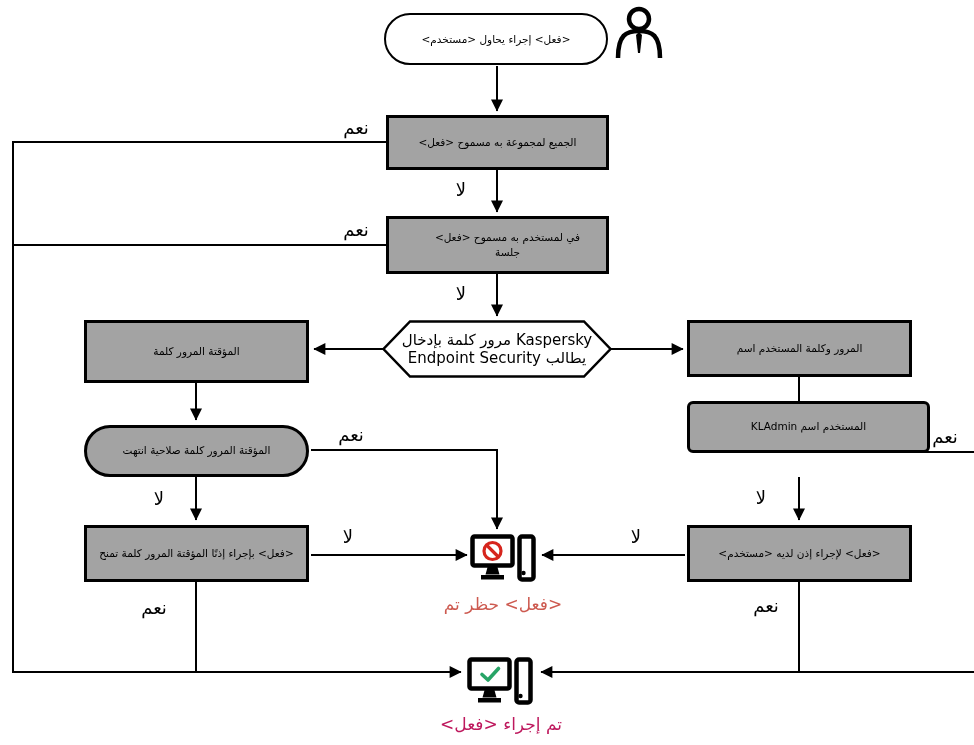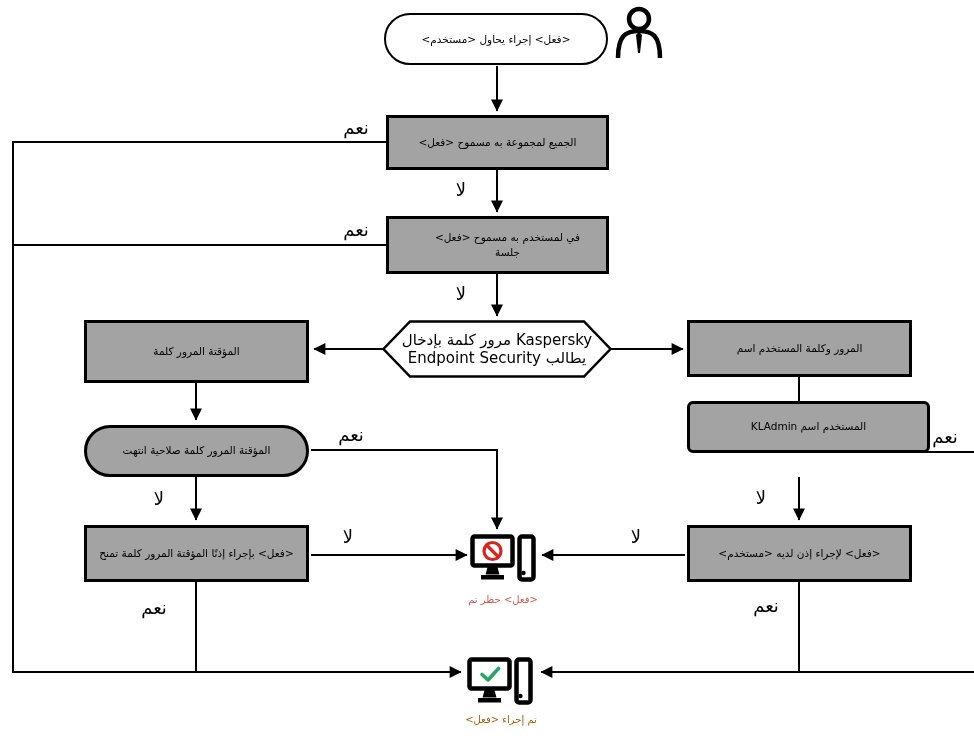--- a/index.html
+++ b/index.html
@@ -8,21 +8,21 @@
   .layer{position:absolute;left:0;top:0;width:974px;height:745px;}
   .node{position:absolute;border:3px solid #000;background:#a3a3a3;box-sizing:border-box;
         display:flex;align-items:center;justify-content:center;text-align:center;
         font-size:10.5px;line-height:1.45;padding:2px 12px;}
   .oval{position:absolute;border:2px solid #000;border-radius:27px;background:#fff;box-sizing:border-box;
         display:flex;align-items:center;justify-content:center;text-align:center;font-size:10.5px;padding:2px 14px;}
   .hex{position:absolute;}
   .hex .hex-text{position:absolute;left:0;top:0;width:100%;height:100%;
         display:flex;align-items:center;justify-content:center;text-align:center;font-size:15px;}
   .lbl{position:absolute;transform:translateX(-50%);font-size:18px;white-space:nowrap;}
-  .cap{position:absolute;transform:translateX(-50%);font-size:10px;white-space:nowrap;text-align:left;}
+  .cap{position:absolute;transform:translateX(-50%);font-size:17px;white-space:nowrap;text-align:left;}
   .icon{position:absolute;}
   .w{unicode-bidi:isolate;}
 </style>
 </head>
 <body>
 
 <div class="canvas">
 
   <svg class="layer" width="974" height="745" viewBox="0 0 974 745">
     <defs>
@@ -135,17 +135,17 @@
   <div class="icon" style="left:458px;top:656px;width:66px;height:54px;">
     <svg width="66" height="54" viewBox="0 0 66 52">
       <rect x="2.5" y="2.5" width="40" height="29" rx="2" fill="#fff" stroke="#000" stroke-width="4.5"></rect>
       <path d="M18 31.5 h9 l2.5 9 h-14 z" fill="#000"></path>
       <rect x="11" y="41" width="23" height="4.5" fill="#000"></rect>
       <rect x="49.5" y="2.5" width="14" height="43" rx="2.5" fill="#fff" stroke="#000" stroke-width="4.5"></rect>
       <circle cx="53.5" cy="39" r="2.2" fill="#000"></circle>
       <polyline points="15,17.5 21,23 31.5,11.5" fill="none" stroke="#27a466" stroke-width="3.6" stroke-linecap="round" stroke-linejoin="round"></polyline>
     </svg>
   </div>
-  <div class="cap" style="left:492px;top:714px;color:#a16207;">
+  <div class="cap" style="left:492px;top:714px;color:#be185d;">
       <div><span class="w" dir="rtl">&lt;فعل&gt;</span> <span class="w" dir="rtl">إجراء</span> <span class="w" dir="rtl">تم</span></div>
     </div>
 
 </div>
 
 </body></html>

